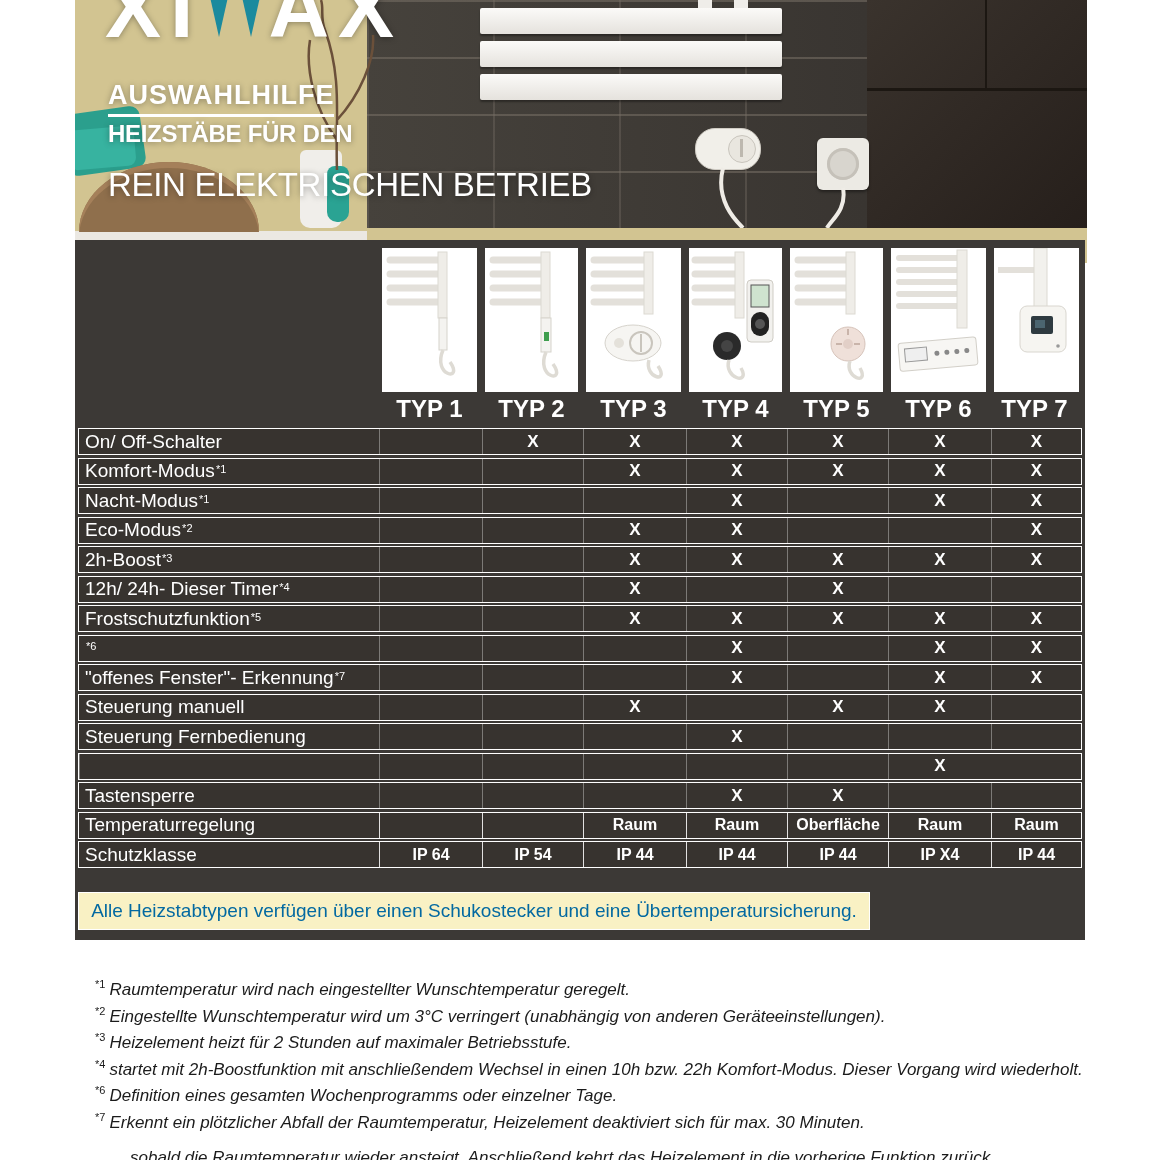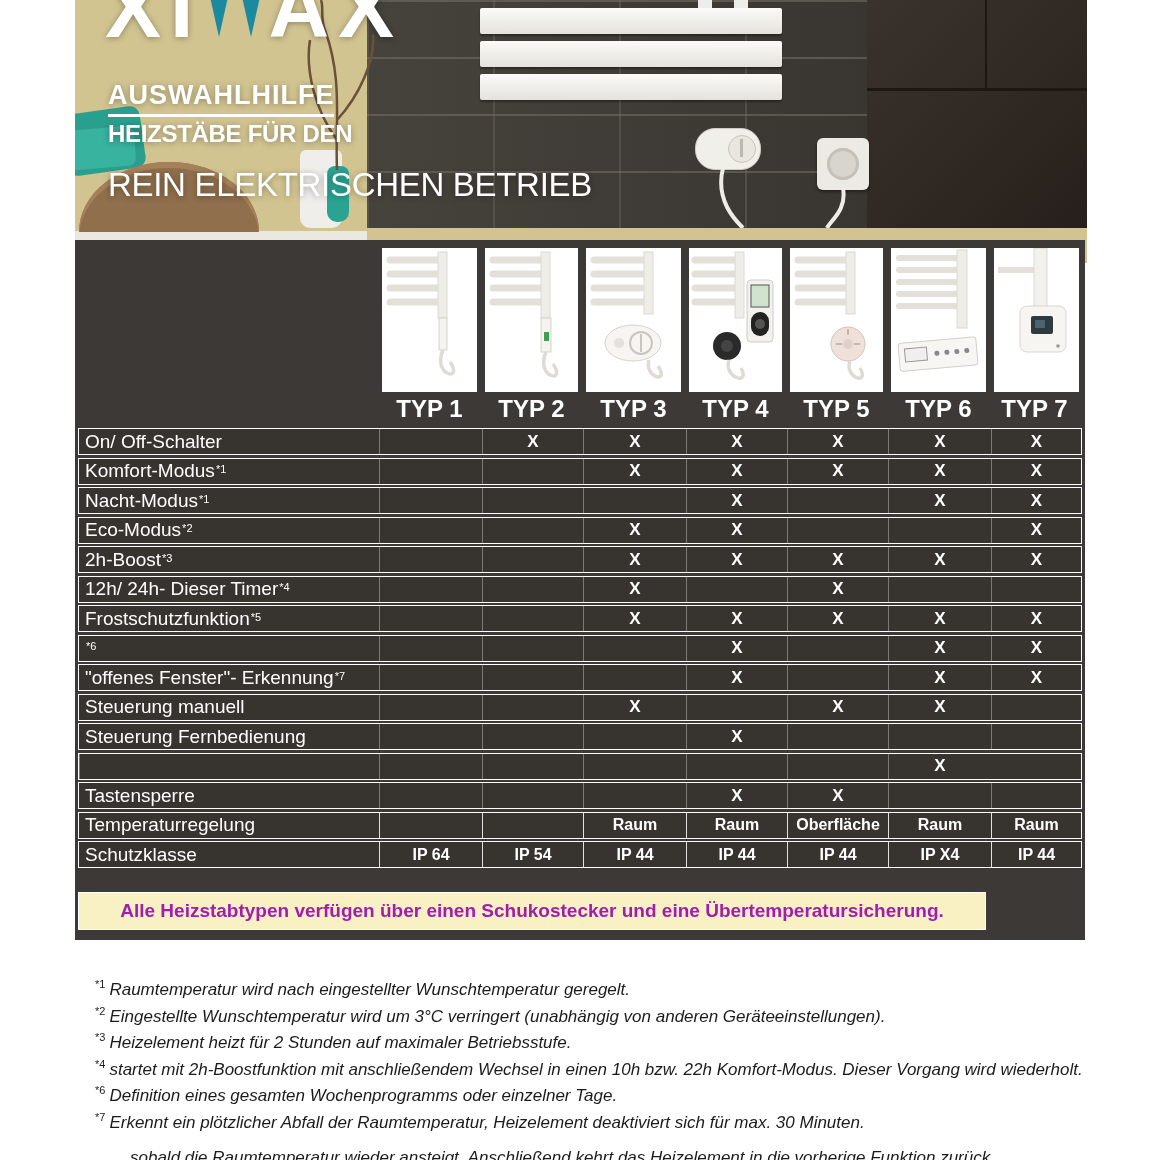--- a/index.html
+++ b/index.html
@@ -45,23 +45,23 @@
   .colhead{position:absolute;top:152px;height:34px;color:#fff;font-weight:bold;font-size:24px;
     display:flex;align-items:center;justify-content:center;}
   .rows{position:absolute;left:3px;top:188px;width:1004px;}
   .row{display:grid;grid-template-columns:300px 103px 101px 103px 101px 101px 103px 1fr;
     border:1.5px solid #fff;background:#37332f;height:25px;margin-bottom:2.5px;}
   .row-label{display:flex;align-items:center;padding-left:6px;color:#ffffff;font-size:19px;white-space:nowrap;}
   .row-label sup{font-size:11px;margin-left:1px;transform:translateY(-2px);}
   .cell{display:flex;align-items:center;justify-content:center;color:#fff;font-weight:bold;font-size:17px;
     border-left:1px solid rgba(255,255,255,.35);}
   .row.text-row .cell{font-size:16px;border-left:1px solid rgba(255,255,255,.85);}
-  .banner{position:absolute;left:3px;top:652px;width:908px;height:38px;background:#f9f1c4;border:1px solid #fff;
+  .banner{position:absolute;left:3px;top:652px;width:792px;height:38px;background:#f9f1c4;border:1px solid #fff;
     box-sizing:border-box;display:flex;align-items:center;justify-content:center;
-    color:#a21caf;font-weight:bold;font-size:19px;}
+    color:#0369a1;font-weight:normal;font-size:19px;}
   
   .footnotes{position:absolute;left:95px;top:978px;width:1000px;color:#1b1b1b;font-style:italic;font-size:17px;}
   .footnotes p{margin:0;height:26.5px;}
   .footnotes sup{font-size:11px;font-style:normal;margin-right:4px;}
   .continuation{position:absolute;left:130px;top:1148px;width:980px;color:#1b1b1b;font-style:italic;font-size:17px;white-space:nowrap;}
 </style>
 </head>
 <body>
 
 <div class="hero">

